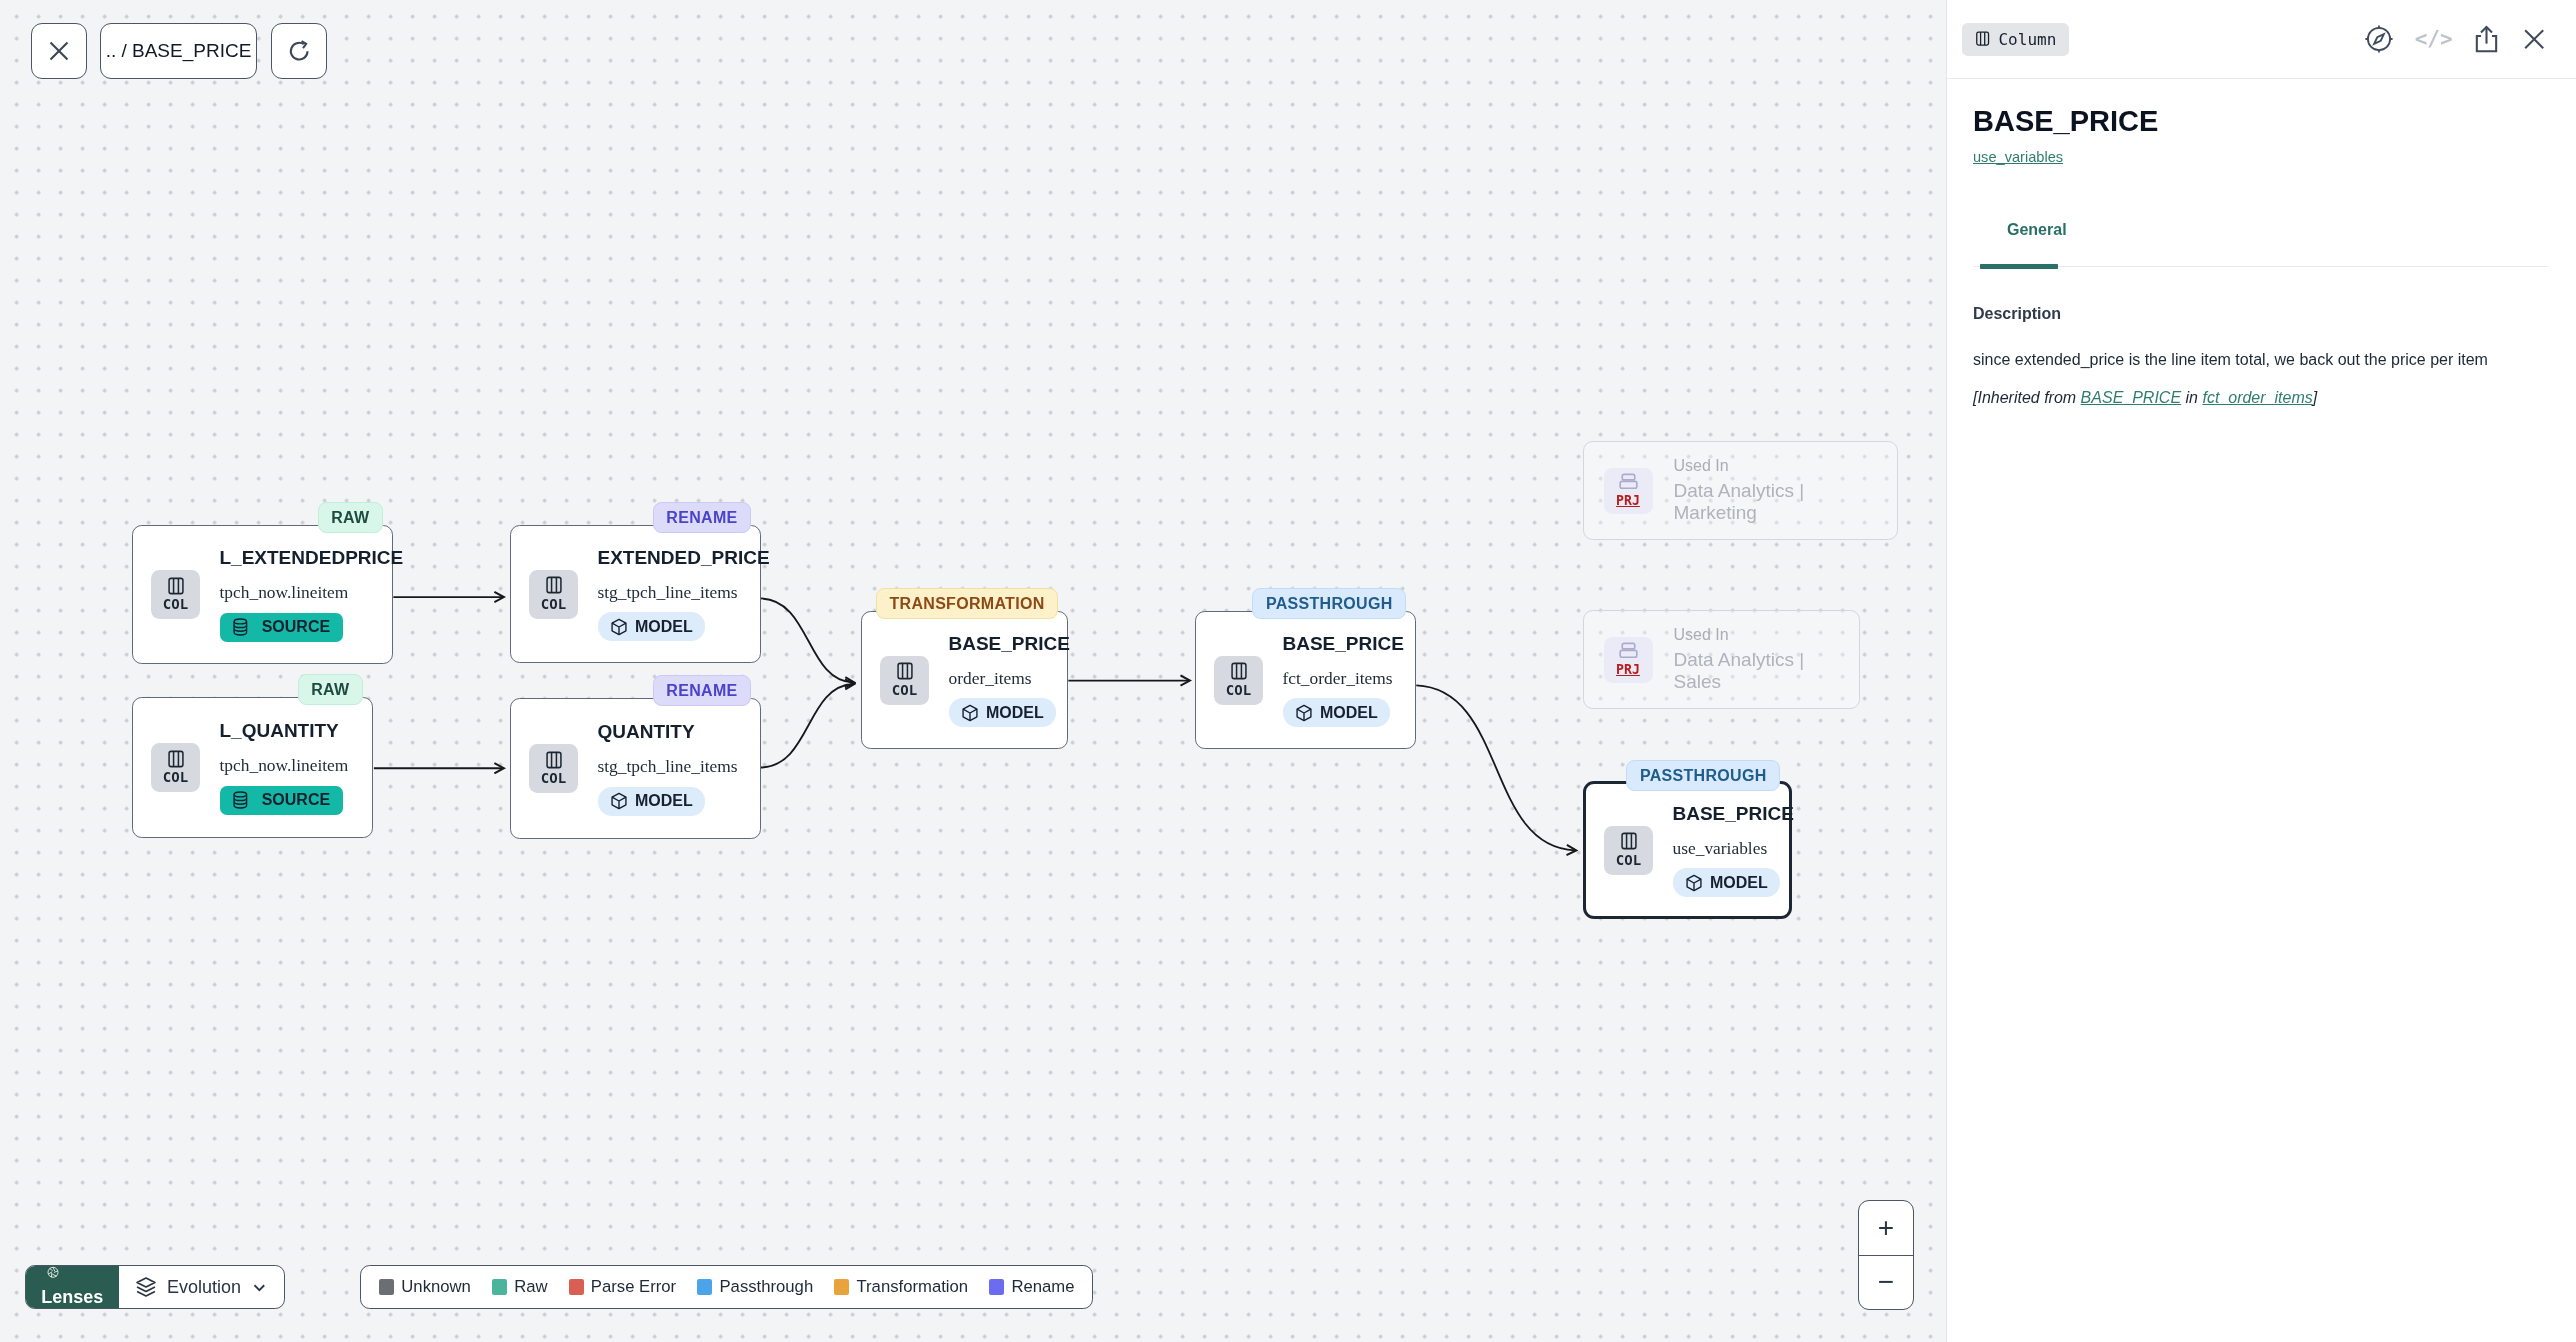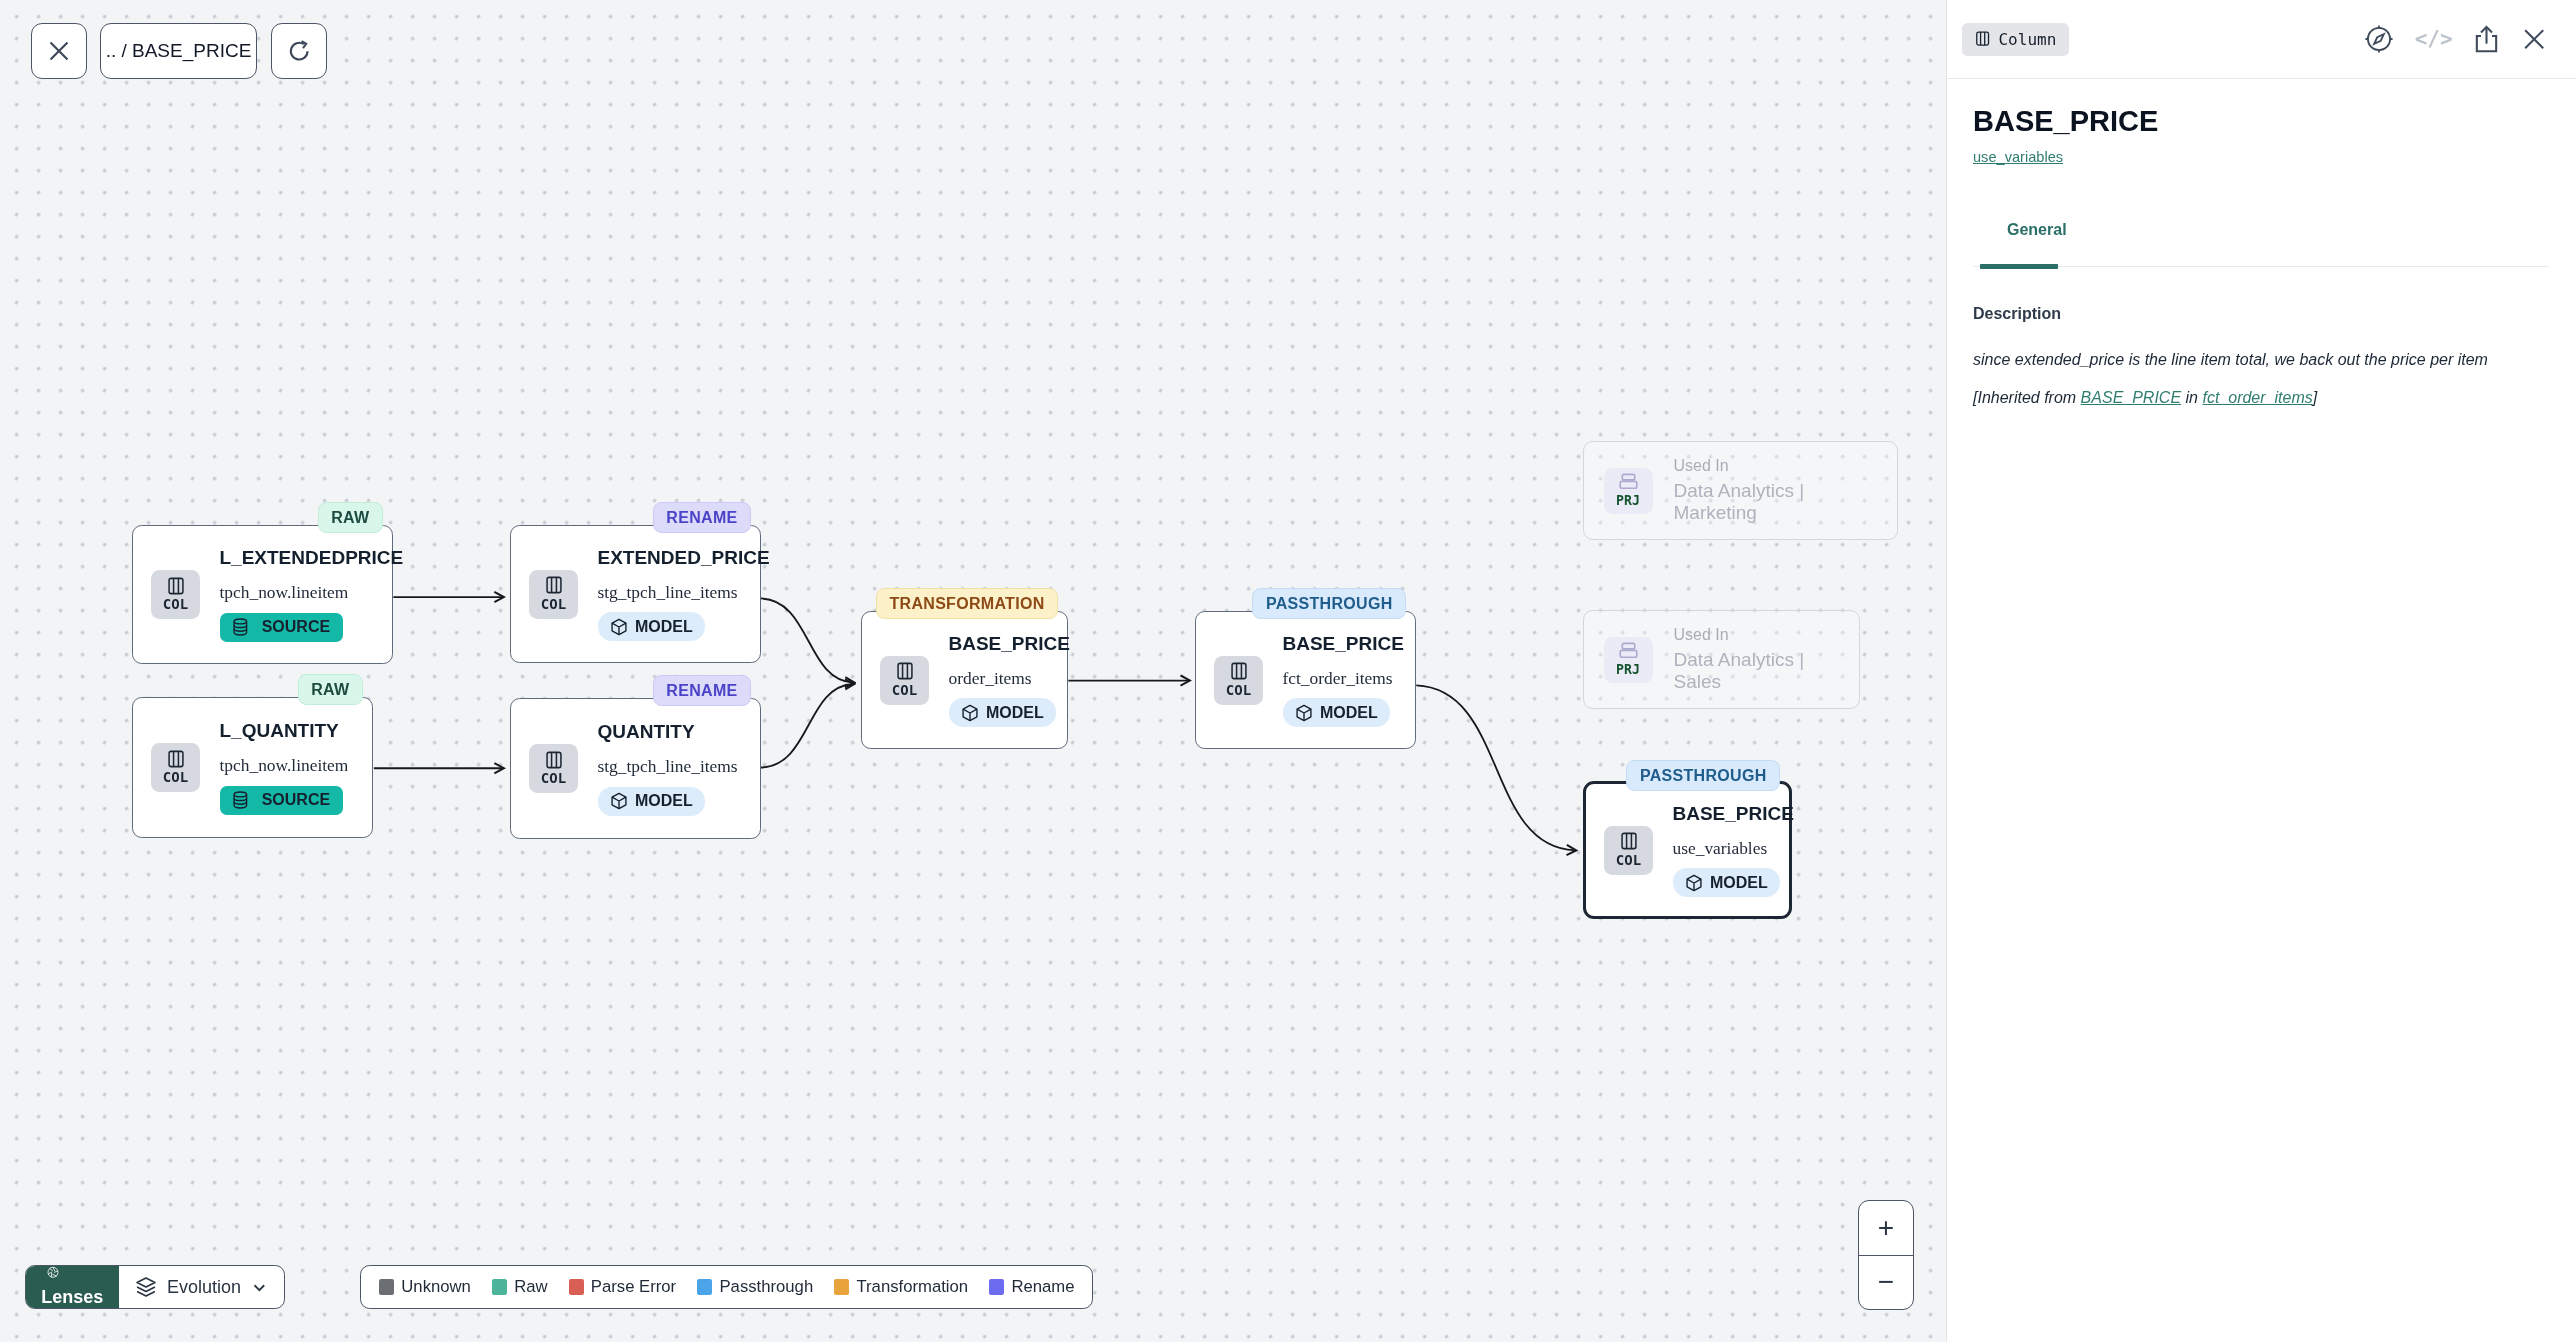--- a/index.html
+++ b/index.html
@@ -35,21 +35,21 @@
     font-size:16px;font-weight:700;letter-spacing:0.3px;}
   .badge.raw{background:#d8f6e9;border:1.4px solid #c0eed8;color:#1d4b40;}
   .badge.rename{background:#dddbfa;border:1.4px solid #cbc9f6;color:#4b43c8;}
   .badge.transformation{background:#fcf1c9;border:1.4px solid #f0e0a2;color:#8d4a16;}
   .badge.passthrough{background:#d8eafb;border:1.4px solid #c2dcf6;color:#205d8c;}
   
   .ghost{position:absolute;border:1.4px solid #d3d6db;border-radius:9.7px;box-sizing:border-box;
     display:flex;align-items:center;gap:21px;padding:0 19.5px;background:rgba(250,250,251,.35);}
   .gbox{width:49px;height:46px;border-radius:8.4px;background:#ebebf8;flex:0 0 auto;
     display:flex;flex-direction:column;align-items:center;justify-content:center;gap:1.4px;
-    font-family:"DejaVu Sans Mono",monospace;font-size:13.2px;font-weight:700;color:#14532d;}
+    font-family:"DejaVu Sans Mono",monospace;font-size:13.2px;font-weight:700;color:#b91c1c;text-decoration:underline;}
   .glabel{font-size:16px;color:#a8adb6;}
   .gname{font-size:19px;color:#aeb3bd;margin-top:5.6px;}
   
   #edges{position:absolute;left:0;top:0;pointer-events:none;}
   
   #lens-group{position:absolute;left:25px;top:1265px;height:44px;display:flex;align-items:stretch;
     border:1.7px solid #4b5566;border-radius:9.7px;overflow:hidden;background:#fff;box-sizing:border-box;}
   #lens-btn{background:#2b5c51;color:#fff;display:flex;gap:8.4px;padding:0 15.3px;
     font-size:18px;font-weight:600;flex-direction:column;}
   #evo-btn{display:flex;align-items:center;gap:9.7px;padding:0 16.7px;font-size:18px;color:#2a3442;text-align:right;}
@@ -73,21 +73,21 @@
   #head-icons .hi{display:flex;align-items:center;justify-content:center;}
   #code-icon{font-family:"DejaVu Sans Mono",monospace;font-size:21px;font-weight:700;color:#bcc3cd;}
   #panel-body{padding:0 28px 0 26px;}
   #p-title{margin-top:26.4px;font-size:29px;font-weight:800;color:#0b1220;}
   #p-link{margin-top:11px;font-size:14.6px;}
   a.teal{color:#2e7d6f;text-decoration:underline;cursor:pointer;}
   #tabs{position:relative;margin-top:51px;height:50px;border-bottom:1.4px solid #e7e9ec;}
   .tab{position:absolute;left:34px;top:4.2px;font-size:16px;font-weight:700;color:#2a6f68;}
   #tab-bar{position:absolute;left:7px;bottom:-2.8px;width:78px;height:4.9px;background:#2a6f68;border-radius:0.7px;}
   #desc-label{margin-top:38px;font-size:16px;font-weight:700;color:#2f3a4a;}
-  #desc-text{margin-top:25px;font-style:italic;font-size:16px;color:#1c2836;line-height:1.5;width:515px;}
+  #desc-text{margin-top:25px;font-size:16px;color:#1c2836;line-height:1.5;width:515px;}
   #desc-inherited{margin-top:16.7px;font-style:italic;font-size:16px;color:#1c2836;}
   #desc-inherited a{font-style:italic;}
 </style>
 </head>
 <body>
 
 <div id="app">
 
   <div id="canvas">
 

